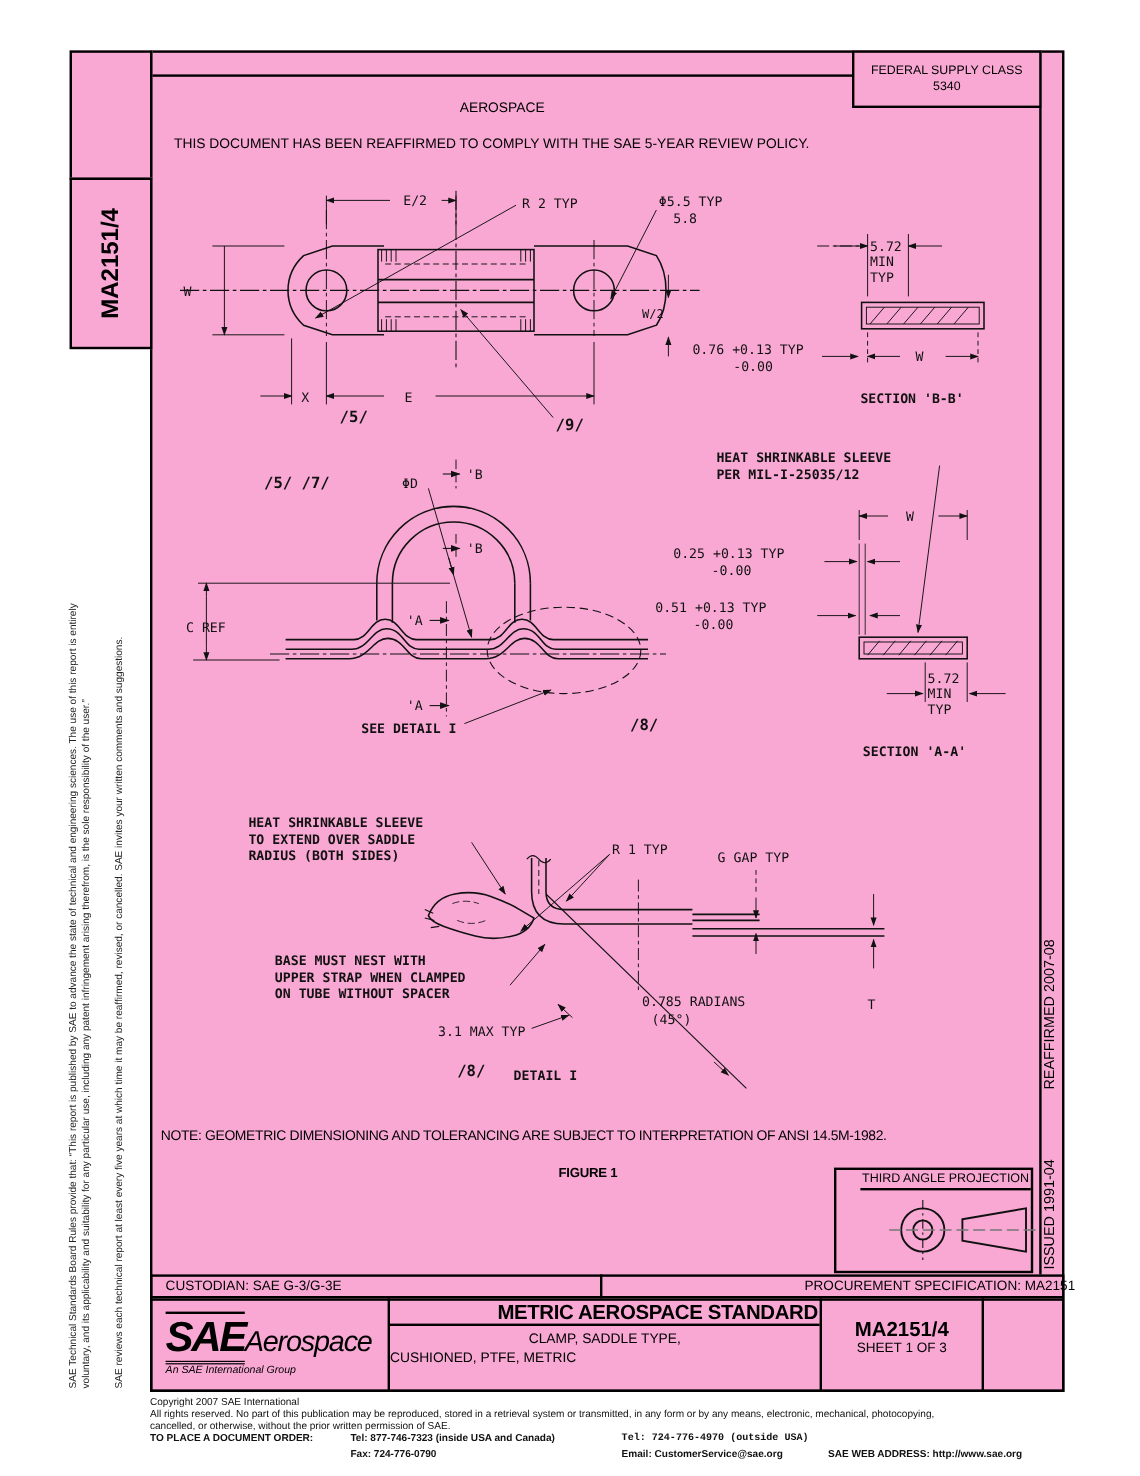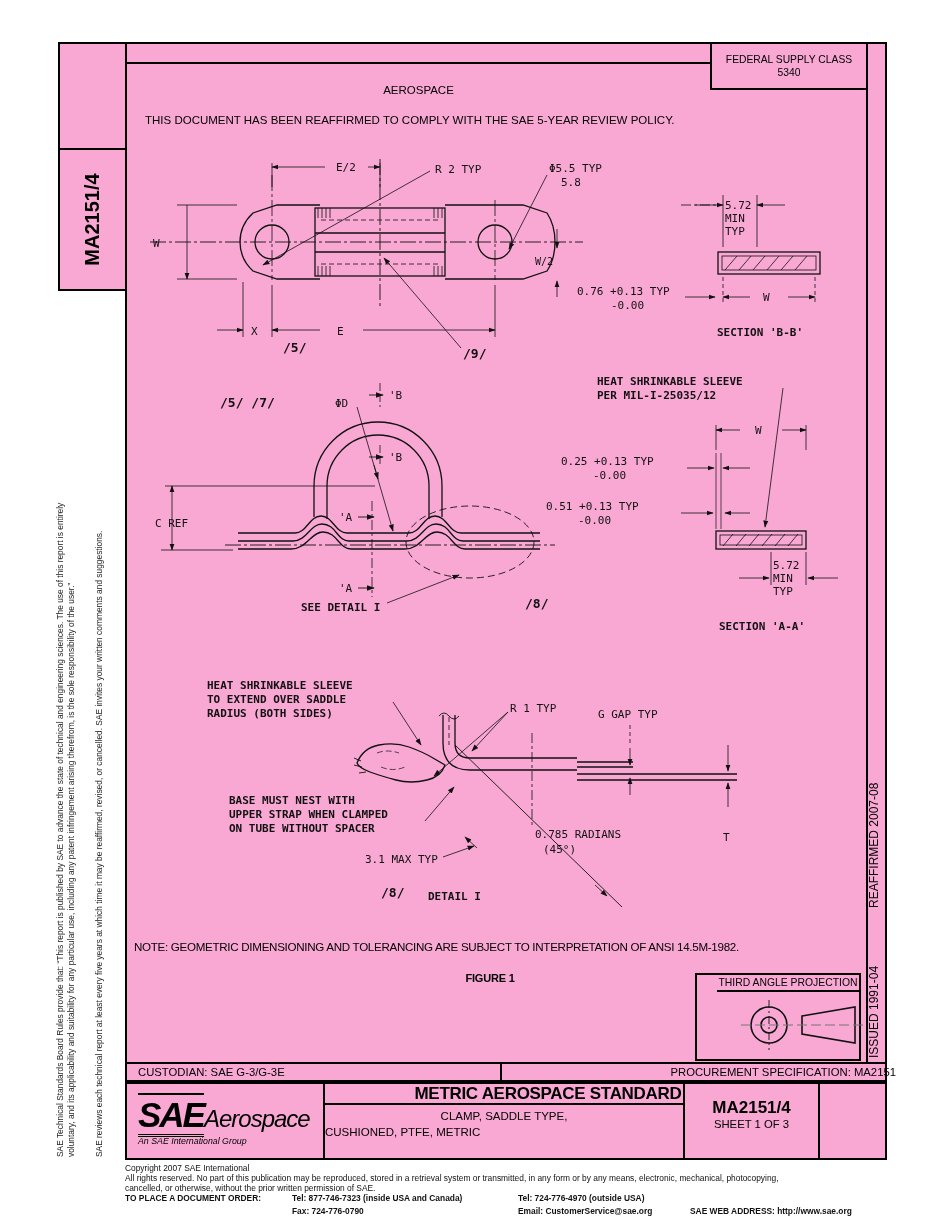--- a/index.html
+++ b/index.html
@@ -293,16 +293,16 @@
 <div class="abs" style="left:325px;top:1126px;width:324px;text-align:left;font-size:11.5px;">CUSHIONED, PTFE, METRIC</div>
 
 <div class="abs" style="left:685px;top:1098px;width:133px;text-align:center;font-size:17px;font-weight:bold;">MA2151/4</div>
 <div class="abs" style="left:685px;top:1118px;width:133px;text-align:center;font-size:11.3px;">SHEET 1 OF 3</div>
 
 <div class="footer-line" style="left:125px;top:1163px;">Copyright 2007 SAE International</div>
 <div class="footer-line" style="left:125px;top:1173px;">All rights reserved. No part of this publication may be reproduced, stored in a retrieval system or transmitted, in any form or by any means, electronic, mechanical, photocopying,</div>
 <div class="footer-line" style="left:125px;top:1183px;">cancelled, or otherwise, without the prior written permission of SAE.</div>
 <div class="footer-line footer-bold" style="left:125px;top:1193px;">TO PLACE A DOCUMENT ORDER:</div>
 <div class="footer-line footer-bold" style="left:292px;top:1193px;">Tel: 877-746-7323 (inside USA and Canada)</div>
-<div class="footer-line footer-bold" style="left:518px;top:1193px;">Tel: 724-776-4970 (outside USA)</div>
+<div class="footer-line footer-bold" style="left:518px;top:1193px;font-family:Liberation Mono, monospace;">Tel: 724-776-4970 (outside USA)</div>
 <div class="footer-line footer-bold" style="left:292px;top:1206px;">Fax: 724-776-0790</div>
 <div class="footer-line footer-bold" style="left:518px;top:1206px;">Email:  CustomerService@sae.org</div>
 <div class="footer-line footer-bold" style="left:690px;top:1206px;">SAE WEB ADDRESS: http://www.sae.org</div>
 
 </body></html>

